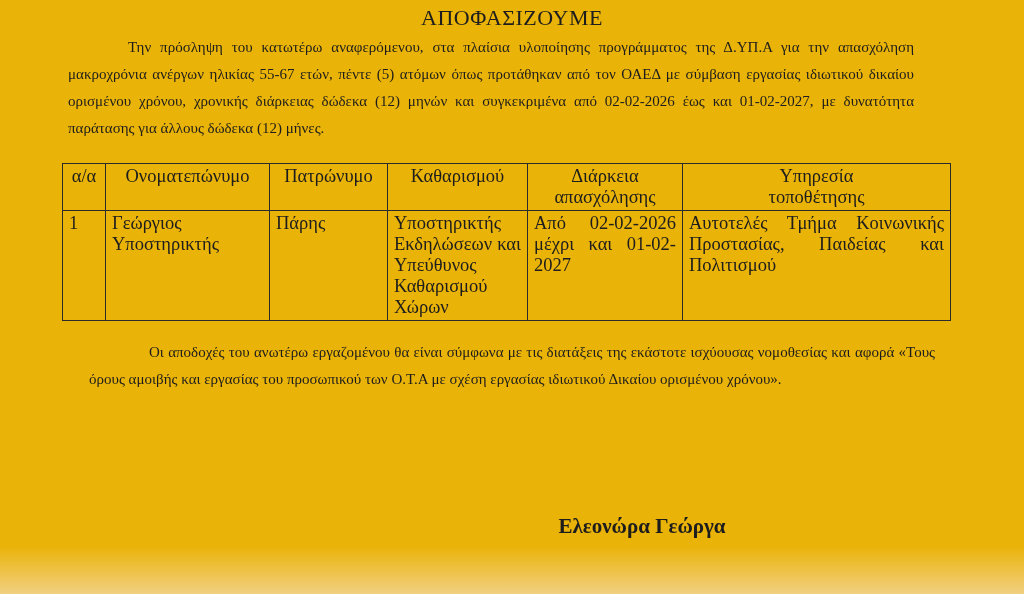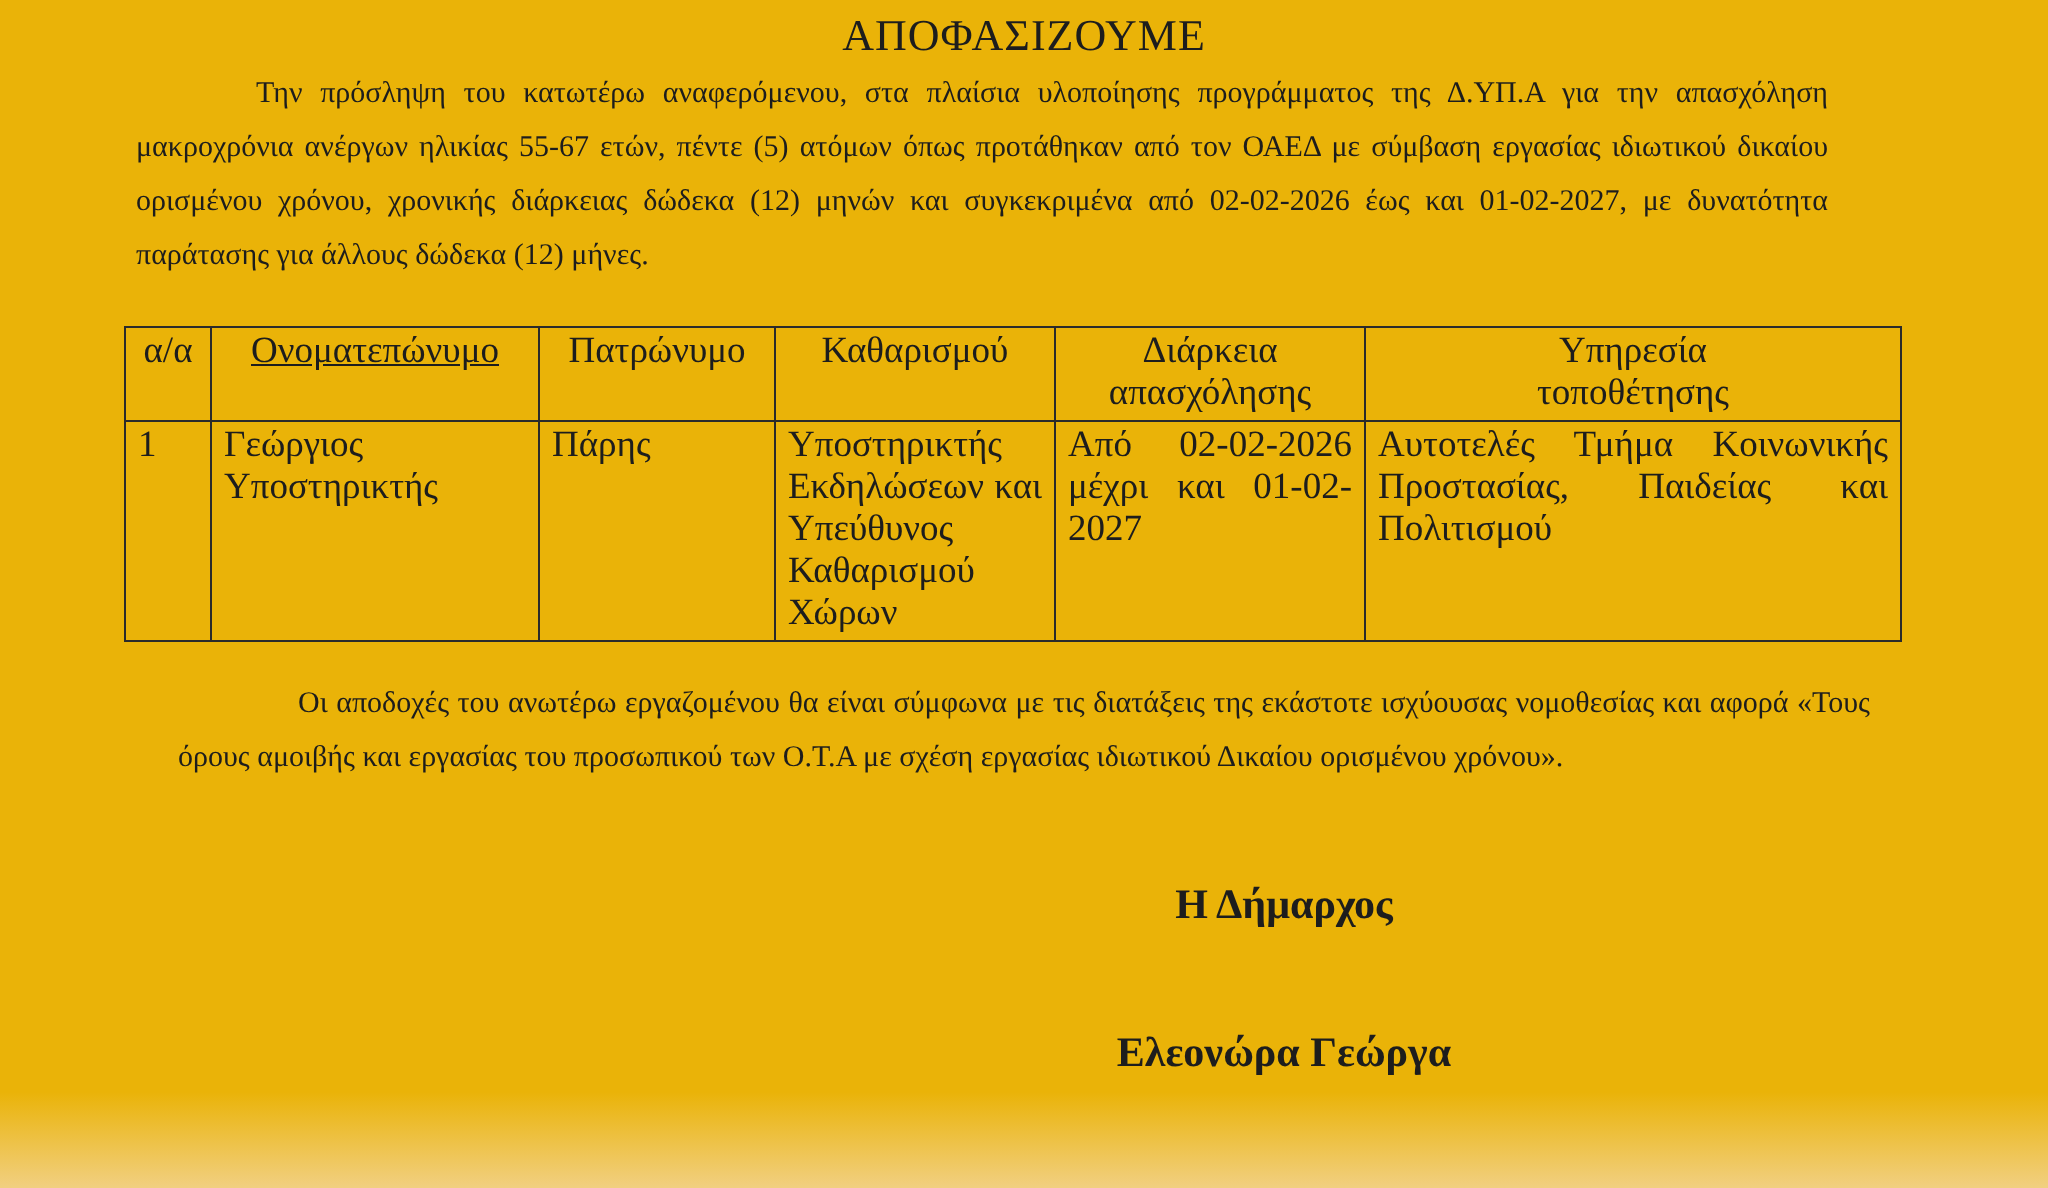--- a/index.html
+++ b/index.html
@@ -52,21 +52,21 @@
     vertical-align: top;
     padding: 2px 6px;
     line-height: 21px;
     font-weight: 400;
     text-align: center;
   }
   table.hiring th { white-space: pre-line; }
   table.hiring td { text-align: justify; }
   td.cell-aa, th.col-aa { text-align: left; }
   .col-aa { width: 43px; }
-  .col-name { width: 164px; text-decoration: underline; }
+  .col-name { width: 164px; }
   .col-father { width: 118px; }
   .col-specialty { width: 140px; }
   .col-duration { width: 155px; margin-top: 12px; }
   .col-service { width: 268px; }
   tr.data-row td { height: 105px; }
 
   .signature {
     position: absolute;
     left: 442px;
     width: 400px;
@@ -124,19 +124,18 @@
         <td>Πάρης</td>
         <td>Υποστηρικτής Εκδηλώσεων και Υπεύθυνος Καθαρισμού Χώρων</td>
         <td>Από 02-02-2026 μέχρι και 01-02-2027</td>
         <td>Αυτοτελές Τμήμα Κοινωνικής Προστασίας, Παιδείας και Πολιτισμού</td>
       </tr>
     </tbody>
   </table>
 
   <div class="para para-salary">Οι αποδοχές του ανωτέρω εργαζομένου θα είναι σύμφωνα με τις διατάξεις της εκάστοτε ισχύουσας νομοθεσίας και αφορά «Τους όρους αμοιβής και εργασίας του προσωπικού των Ο.Τ.Α με σχέση εργασίας ιδιωτικού Δικαίου ορισμένου χρόνου».</div>
 
-  <div class="signature sig-role">Η Δήμαρχος</div>
 
   <div class="signature sig-name">Ελεονώρα Γεώργα</div>
 
   <div class="bottom-tint"></div>
 
 </div>
 
 </body></html>

